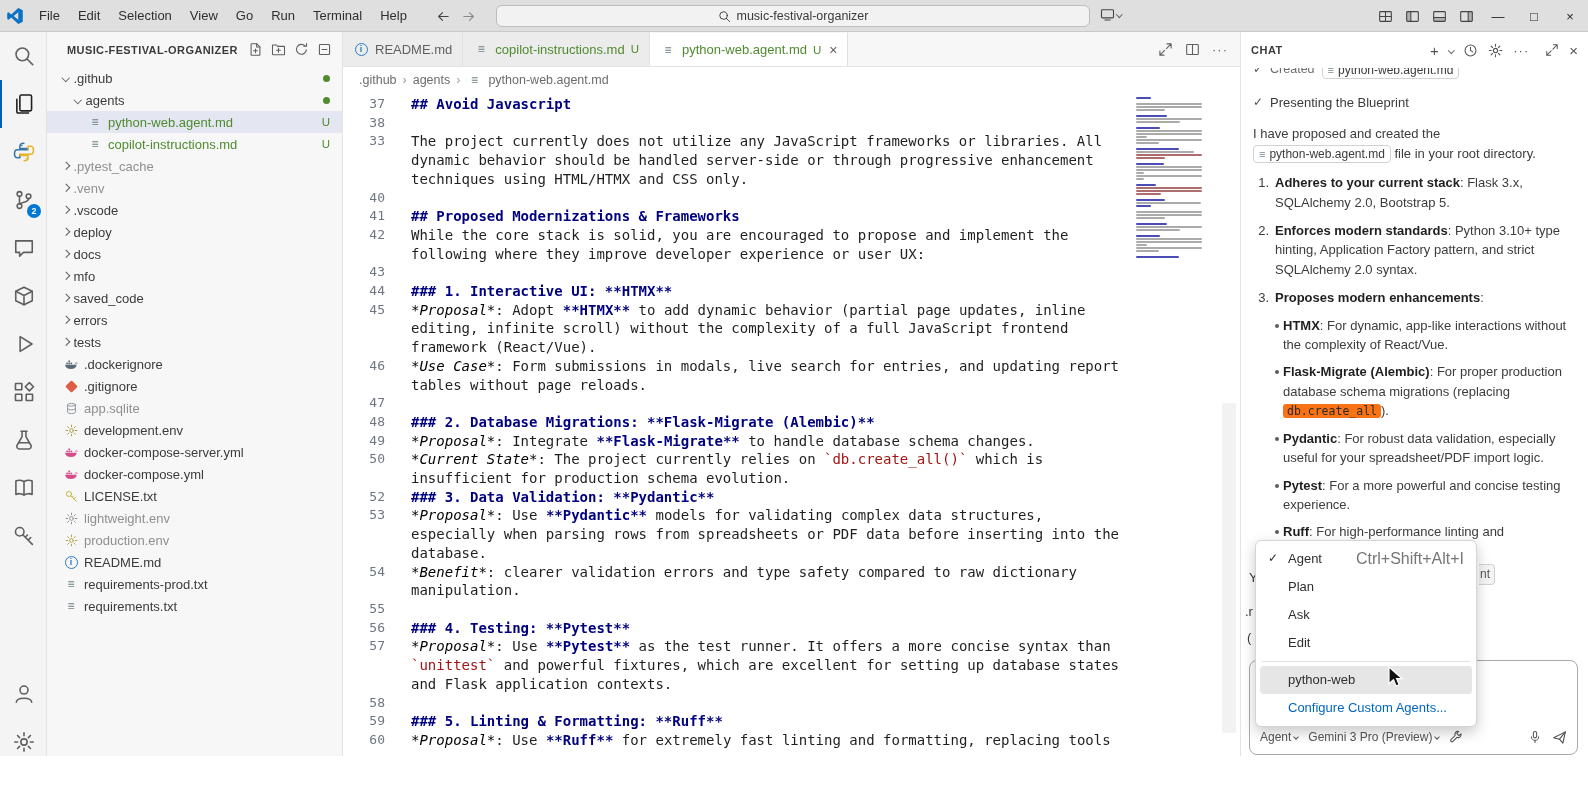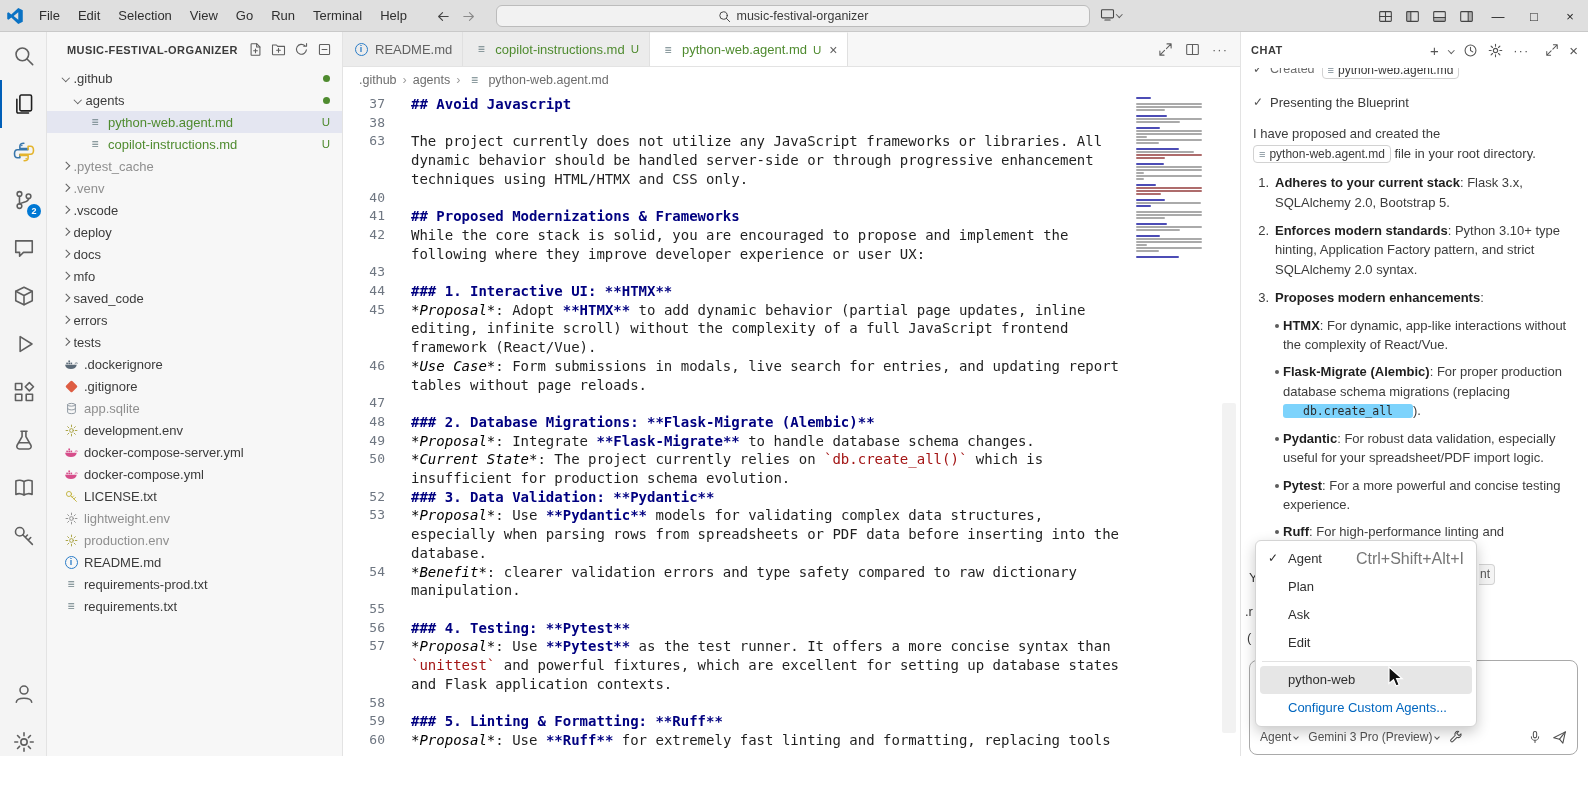--- a/index.html
+++ b/index.html
@@ -86,21 +86,21 @@
   .chat-title{font-size:11px;font-weight:bold;letter-spacing:.5px;color:#3b3b3b;flex:1}
   .chat-tools{display:flex;align-items:center;gap:10px;color:#555}
   .chat-body{flex:1;position:relative;overflow:hidden;padding:0 12px;font-size:13px;line-height:19.4px;color:#3c3c3c}
   .chat-hist{margin-top:-7px;display:flex;align-items:center;gap:7px;color:#6d6d6d;font-size:12.5px;height:18px;overflow:hidden}
   .chk{color:#555;font-size:12px}
   .chat-step{margin-top:14px;display:flex;align-items:center;gap:7px;color:#3b3b3b}
   .chat-p{margin-top:12px}
   .fchip{display:inline-flex;align-items:center;gap:4px;border:1px solid #d2d2d2;border-radius:4px;padding:0 5px;font-size:12px;color:#3b3b3b;background:#fff;vertical-align:baseline;line-height:16px}
   .fchip .chipic{color:#7a8a94;font-size:11px}
   .cb{font-weight:bold;color:#1f1f1f}
-  .ccode{font:11.5px "DejaVu Sans Mono",monospace;background:#7dd3fc;border-radius:3px;padding:0 20px;color:#2b2b2b}
+  .ccode{font:11.5px "DejaVu Sans Mono",monospace;background:#f97316;border-radius:3px;padding:0 4px;color:#2b2b2b}
   .c-ol{margin-top:10px}
   .c-oli{display:flex;gap:6px;margin-bottom:9px}
   .c-num{width:16px;flex:none;text-align:right}
   .c-ul{margin-top:8px}
   .c-uli{display:flex;gap:4px;margin-bottom:8px}
   .bull{width:4px;height:4px;border-radius:50%;background:#5c5c5c;margin-top:8px;flex:none}
   .frag{position:absolute;color:#3c3c3c}
   .frag-y{left:8px;top:500px}
   .frag-nt{left:238px;top:496px;border:1px solid #d2d2d2;border-left:none;border-radius:0 4px 4px 0;padding:0 4px 0 1px;font-size:12px;background:#f4f4f4;color:#555}
   .frag-r{left:4px;top:534px}
@@ -577,21 +577,21 @@
         <div class="code-col" id="codecol">
             <div class="code-line">
               <div class="ln">37</div>
               <div class="lc"><span class="md-h">## Avoid Javascript</span></div>
             </div>
             <div class="code-line">
               <div class="ln">38</div>
               <div class="lc"></div>
             </div>
             <div class="code-line">
-              <div class="ln">63</div>
+              <div class="ln">33</div>
               <div class="lc"><span class="md-t">The project currently does not utilize any JavaScript frameworks or libraries. All dynamic behavior should be handled server-side or through progressive enhancement techniques using HTML/HTMX and CSS only.</span></div>
             </div>
             <div class="code-line">
               <div class="ln">40</div>
               <div class="lc"></div>
             </div>
             <div class="code-line">
               <div class="ln">41</div>
               <div class="lc"><span class="md-h">## Proposed Modernizations &amp; Frameworks</span></div>
             </div>

